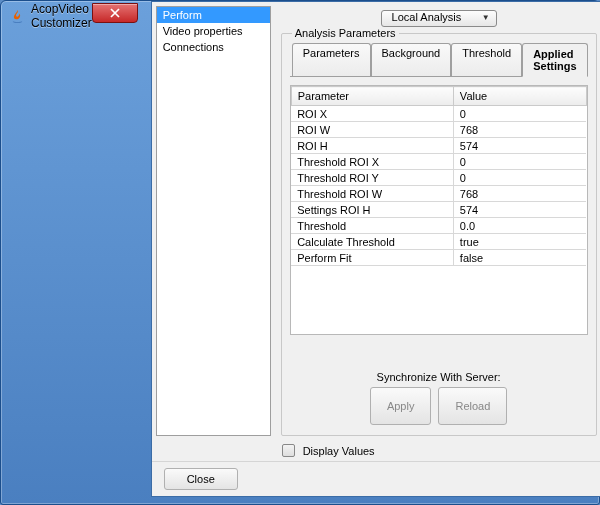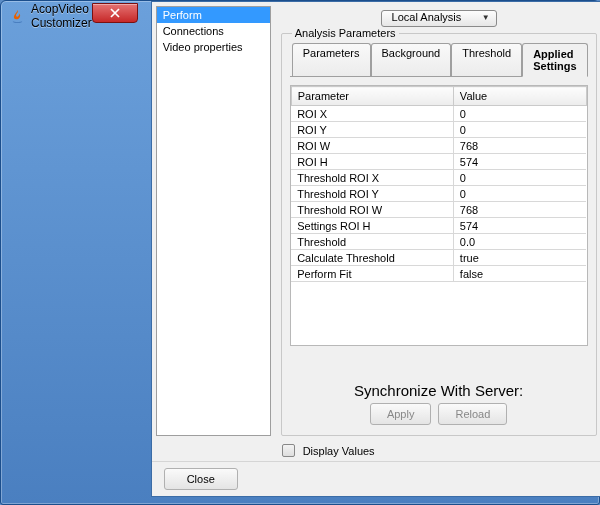--- a/index.html
+++ b/index.html
@@ -104,25 +104,25 @@
   tbody td{
     border-bottom:1px solid #d8d8d8; padding:1px 6px;
     height:16px;
   }
   tbody td.value-cell{ border-left:1px solid #d8d8d8; }
   .table-body-box{
     border:1px solid #b8b8b8; background:#fff;
     flex:1; min-height:220px;
   }
   .sync-block{ text-align:center; padding-top:8px; }
-  .sync-label{ font-size:15px; margin-bottom:4px;margin-top:28px; }
+  .sync-label{ font-size:11px; margin-bottom:4px;margin-top:28px; }
   .btn{
     border:1px solid #b0b0b0; border-radius:3px;
     background:linear-gradient(#fafafa,#e4e4e4);
-    color:#888; padding:4px 16px; font-size:11px; margin:0 2px;
+    color:#888; padding:12px 16px; font-size:11px; margin:0 2px;
   }
   .display-row{ padding:4px 10px 4px 130px; font-size:11px;}
   .display-row label{display:flex;align-items:center;gap:8px;}
   .footer{
     border-top:1px solid #d5d5d5;
     padding:6px 10px; display:flex;justify-content:flex-start;
   }
   .footer .btn{ color:#000; padding:4px 22px;}
   .checkbox-box{width:13px;height:13px;border:1px solid #888;background:linear-gradient(#f3f3f3,#dedede);border-radius:2px;display:inline-block;}
 </style>
@@ -143,22 +143,22 @@
           <path stroke="#fff" stroke-width="1.7" d="M1 1l8 8M9 1l-8 8"></path>
         </svg>
     </div>
   </div>
 
   <div class="client">
     <div class="main-split">
 
       <div class="sidebar" id="sidebar">
           <div class="sidebar-item selected">Perform</div>
+          <div class="sidebar-item">Video properties</div>
           <div class="sidebar-item">Connections</div>
-          <div class="sidebar-item">Video properties</div>
         </div>
 
       <div class="right-pane">
         <div class="combo-row">
           <div class="combo">
             <span>Local Analysis</span>
             <span class="arrow">▼</span>
           </div>
         </div>
 
@@ -177,24 +177,20 @@
               <table>
                 <thead>
                   <tr>
                     <th style="width:55%">Parameter</th>
                     <th>Value</th>
                   </tr>
                 </thead>
                 <tbody id="tbody">
                     <tr>
                       <td>ROI X</td>
-                      <td class="value-cell">0</td>
-                    </tr>
-                    <tr>
-                      <td>ROI Y</td>
                       <td class="value-cell">0</td>
                     </tr>
                     <tr>
                       <td>ROI W</td>
                       <td class="value-cell">768</td>
                     </tr>
                     <tr>
                       <td>ROI H</td>
                       <td class="value-cell">574</td>
                     </tr>

